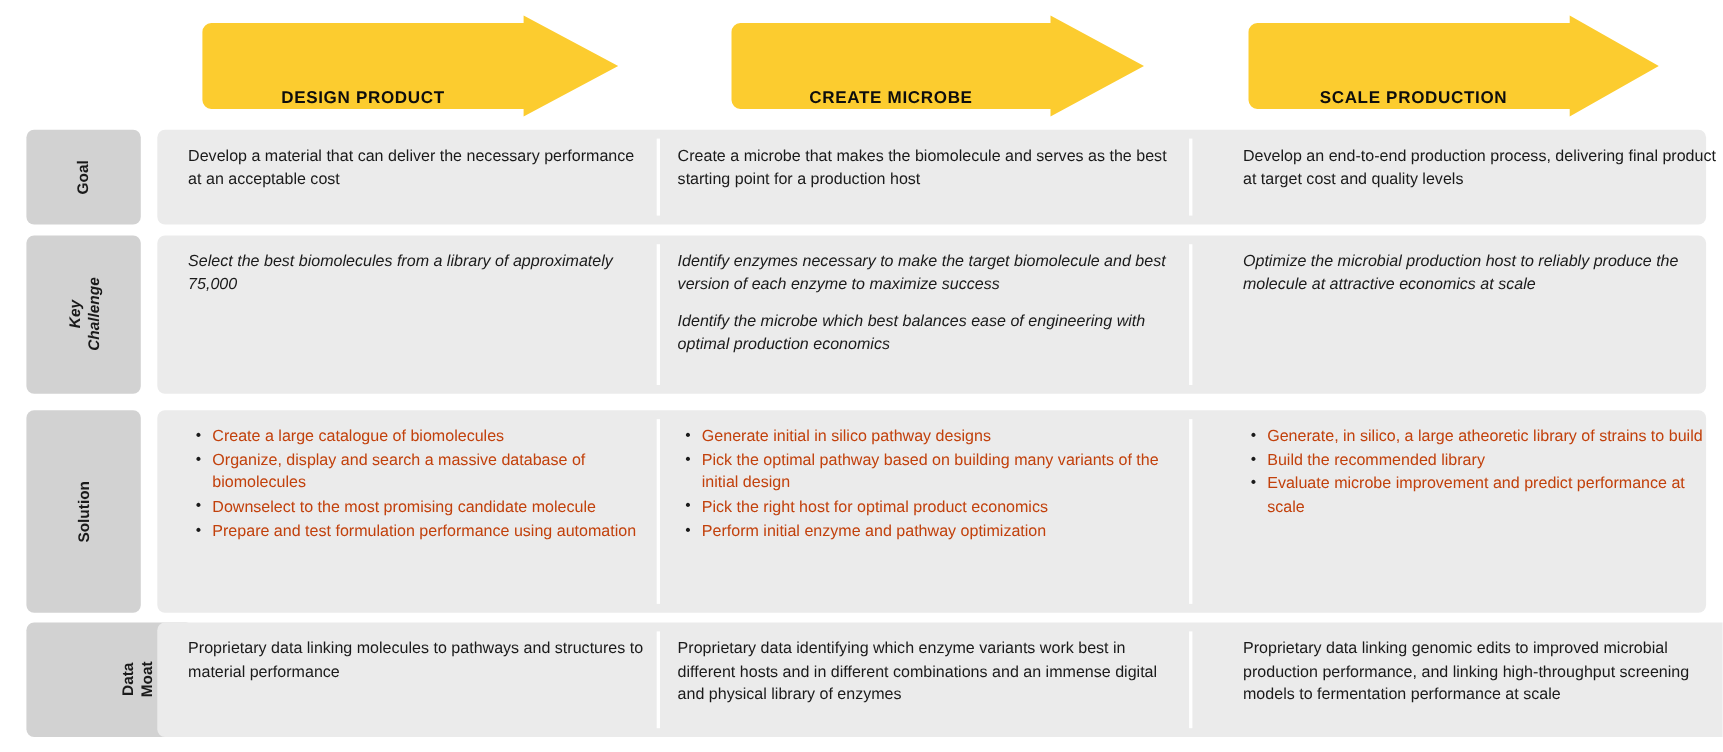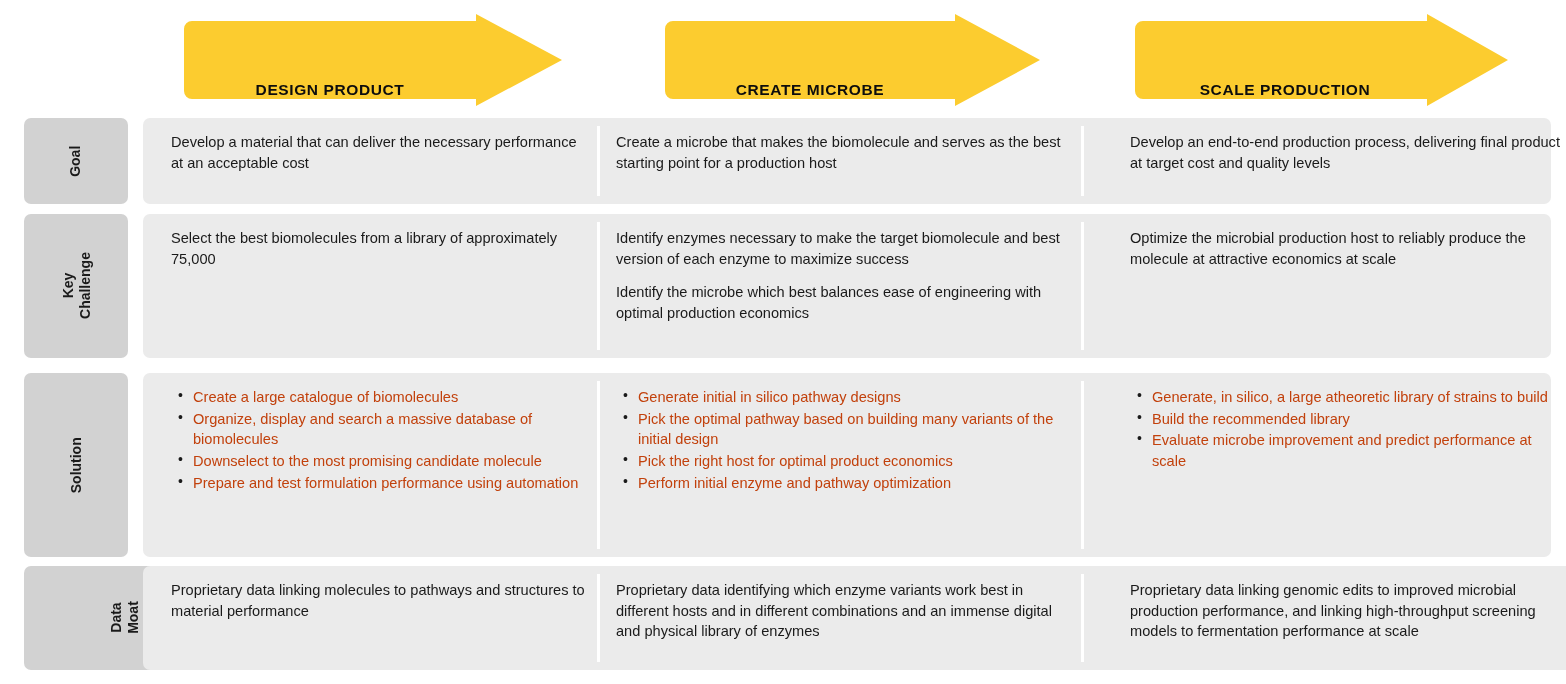--- a/index.html
+++ b/index.html
@@ -146,21 +146,21 @@
     top: -1px;
     font-size: 14px;
     color: #1a1a1a;
   }
 
   
   .row-goal      { top: 118px; height: 86px; }
   .row-goal .row-label, .row-goal .row-panel { height: 86px; }
 
   .row-challenge { top: 214px; height: 148px; }
-  .row-challenge .row-label, .row-challenge .row-panel { height: 144px; }
+  .row-challenge .row-label, .row-challenge .row-panel { height: 144px; font-style: italic; }
 
   .row-solution  { top: 373px; height: 184px; }
   .row-solution .row-label, .row-solution .row-panel { height: 184px; }
 
   .row-moat      { top: 566px; height: 104px; }
   .row-moat .row-label, .row-moat .row-panel { height: 104px; padding-left: 48px; }
 </style>
 </head>
 <body>
 

